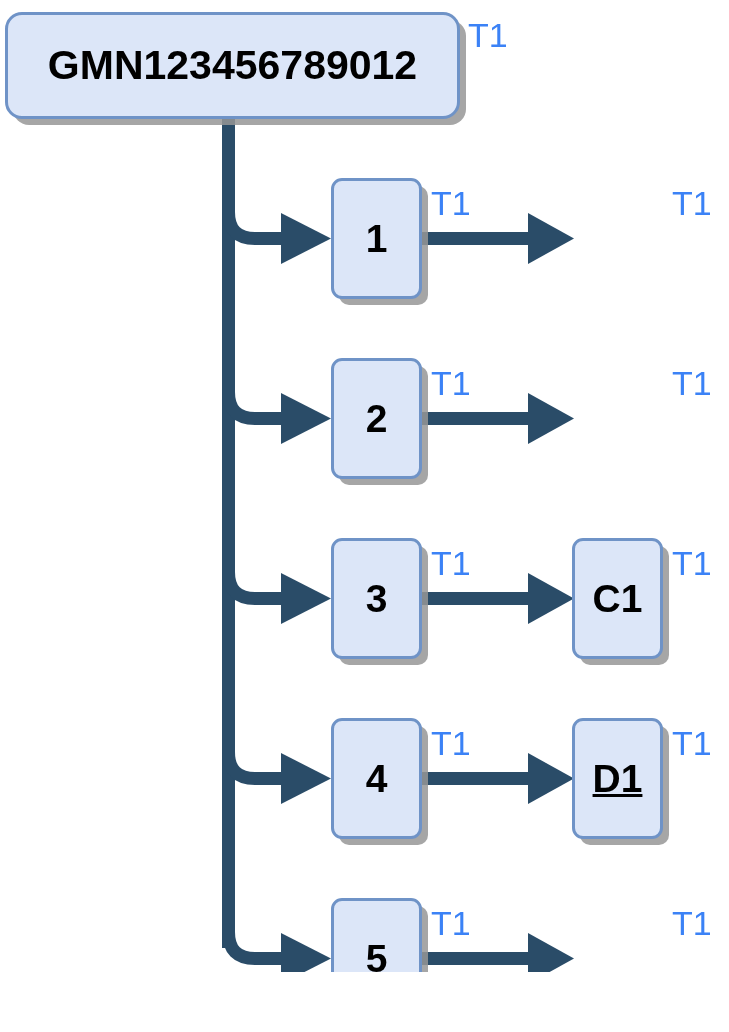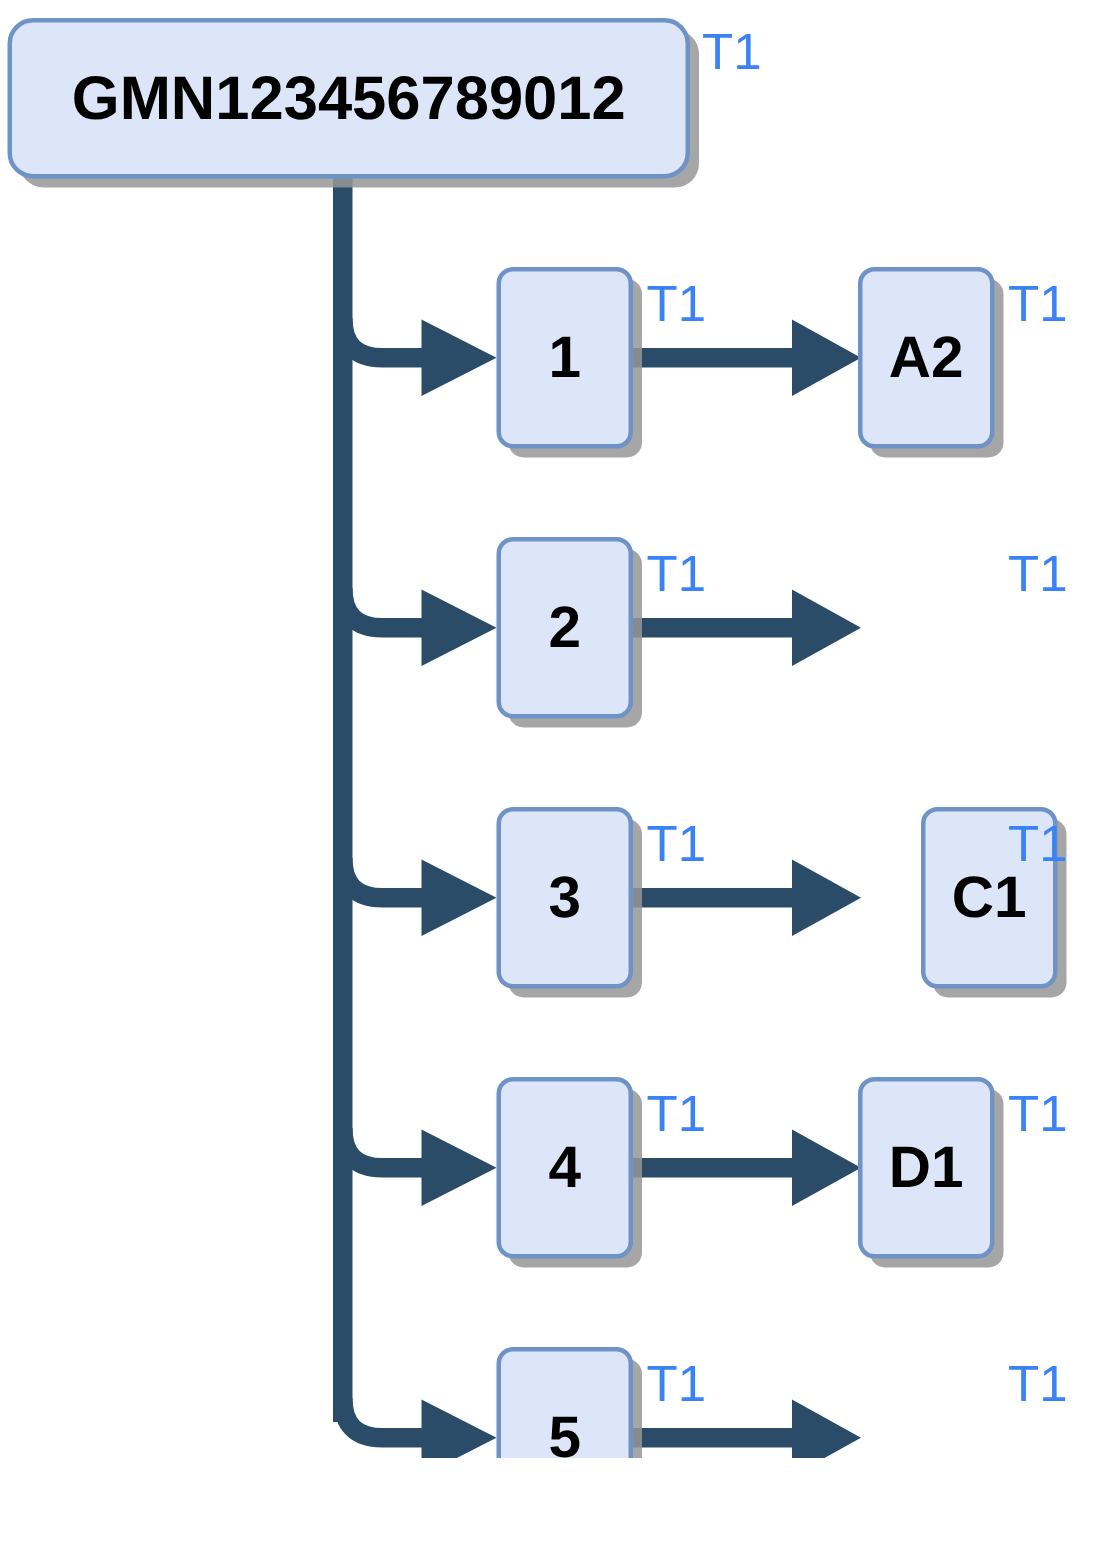--- a/index.html
+++ b/index.html
@@ -112,48 +112,45 @@
   <div class="node" id="node-root">
     <span class="node-label">GMN123456789012</span>
   </div>
   <span class="tag" style="left:468px; top:18px;">T1</span>
 
   <div class="node node-mid" style="left:331px; top:178px;">
     <span class="node-label">1</span>
   </div>
   <span class="tag" style="left:431px; top:186px;">T1</span>
 
-  <div class="node node-end" style="left:572px; top:178px;">
-    <span class="node-label">A2</span>
-  </div>
   <span class="tag" style="left:672px; top:186px;">T1</span>
 
   <div class="node node-mid" style="left:331px; top:358px;">
     <span class="node-label">2</span>
   </div>
   <span class="tag" style="left:431px; top:366px;">T1</span>
 
   <span class="tag" style="left:672px; top:366px;">T1</span>
 
   <div class="node node-mid" style="left:331px; top:538px;">
     <span class="node-label">3</span>
   </div>
   <span class="tag" style="left:431px; top:546px;">T1</span>
 
-  <div class="node node-end" style="left:572px; top:538px;margin-left:42px;">
+  <div class="node node-end" style="left:572px; top:538px;">
     <span class="node-label">C1</span>
   </div>
   <span class="tag" style="left:672px; top:546px;">T1</span>
 
   <div class="node node-mid" style="left:331px; top:718px;">
     <span class="node-label">4</span>
   </div>
   <span class="tag" style="left:431px; top:726px;">T1</span>
 
-  <div class="node node-end" style="left:572px; top:718px;">
+  <div class="node node-end" style="left:572px; top:718px;text-decoration:underline;">
     <span class="node-label">D1</span>
   </div>
   <span class="tag" style="left:672px; top:726px;">T1</span>
 
   <div class="node node-mid" style="left:331px; top:898px;">
     <span class="node-label">5</span>
   </div>
   <span class="tag" style="left:431px; top:906px;">T1</span>
 
   <span class="tag" style="left:672px; top:906px;">T1</span>

